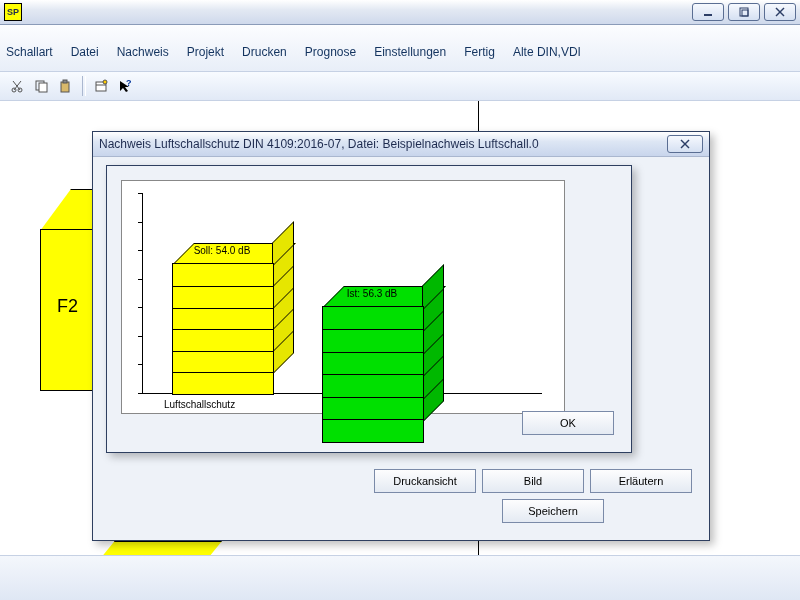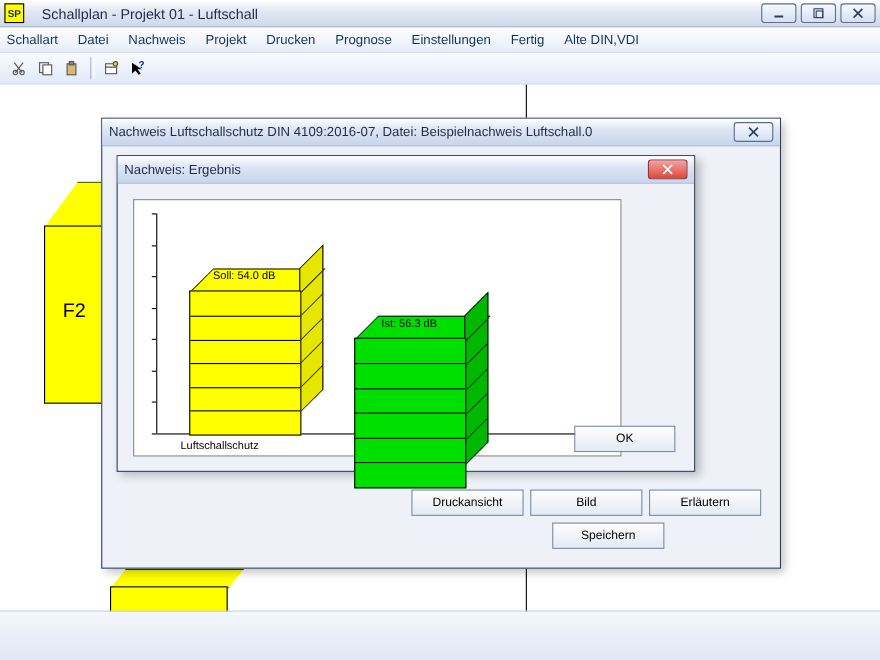--- a/index.html
+++ b/index.html
@@ -1,20 +1,20 @@
 <!DOCTYPE html>
 <html><head>
 <meta charset="utf-8">
 <style>
   html,body{margin:0;padding:0;width:800px;height:600px;font-family:Tahoma,Arial,sans-serif;font-size:11px;background:#fff;overflow:hidden}
   .titlebar{height:24px;background:linear-gradient(#fff,#e3e9f3 40%,#cfd9ec);border-bottom:1px solid #8a9bb8;display:flex;align-items:center;padding:0 4px;color:#1e2b4f;font-size:13px}
-  .sp-icon{width:16px;height:16px;background:#ffff00;border:1px solid #000;display:flex;align-items:center;justify-content:center;font-size:9px;font-weight:bold;margin-right:16px}
+  .sp-icon{width:16px;height:16px;background:#ffff00;border:1px solid #000;display:flex;align-items:center;justify-content:center;font-size:9px;font-weight:bold;margin-right:0}
   .titlebar .spacer{flex:1}
   .win-btn{width:30px;height:16px;border:1px solid #5a6e93;border-radius:3px;background:linear-gradient(#f6f9fe,#d5e0f2);margin-left:4px;display:flex;align-items:center;justify-content:center;color:#2c3e66}
-  .menubar{height:22px;background:linear-gradient(#fcfdff,#e8eef8);border-bottom:1px solid #c6d1e4;display:flex;align-items:center;padding:0 6px;color:#13335f;font-size:12px}
+  .menubar{height:22px;background:linear-gradient(#fcfdff,#e8eef8);border-bottom:1px solid #c6d1e4;display:flex;align-items:flex-end;padding:12px 6px;color:#13335f;font-size:12px}
   .menubar span{margin-right:18px}
   .toolbar{height:28px;background:linear-gradient(#f8fbff,#e1e9f6);border-bottom:1px solid #c6d1e4;display:flex;align-items:center;padding:0 6px}
   .tb-btn{width:20px;height:20px;border:1px solid transparent;margin-right:2px;display:flex;align-items:center;justify-content:center;color:#333}
   .tb-sep{width:2px;height:20px;border-left:1px solid #aab7cf;border-right:1px solid #fff;margin:0 4px}
   .workspace{position:relative;width:800px;height:480px;background:#fff}
   .vline{position:absolute;left:478px;top:0;bottom:0;width:1px;background:#000}
   .pinktxt{position:absolute;color:#e4007f;font-size:12px}
   .cube-bg{position:absolute;left:40px;top:88px;width:170px;height:200px}
   .cube-bg .top{position:absolute;left:0;top:0;width:170px;height:40px;background:#ffff00;clip-path:polygon(18% 0,100% 0,82% 100%,0 100%);border:1px solid #000}
   .cube-bg .front{position:absolute;left:0;top:40px;width:140px;height:160px;background:#ffff00;border:1px solid #000}
@@ -44,21 +44,20 @@
   .bar-label{position:absolute;font-size:10px;left:0;width:100%;text-align:center;top:-18px}
   .chart-caption{position:absolute;left:42px;top:218px;font-size:10px}
   .bottom-strip{position:absolute;left:0;bottom:0;width:800px;height:44px;background:linear-gradient(#f4f7fc,#dfe7f4);border-top:1px solid #c6d1e4}
   svg{display:block}
 </style>
 </head>
 <body>
 
 <div class="titlebar">
   <div class="sp-icon">SP</div>
-  <span>Schallplan  - Projekt 01 - Luftschall</span>
   <div class="spacer"></div>
   <div class="win-btn">
       <svg width="10" height="10">
         <line x1="1" y1="8" x2="9" y2="8" stroke="#2c3e66" stroke-width="2"></line>
       </svg>
     </div>
   <div class="win-btn">
       <svg width="10" height="10">
         <rect x="1" y="1" width="8" height="8" fill="none" stroke="#2c3e66"></rect>
         <rect x="3" y="3" width="6" height="6" fill="none" stroke="#2c3e66"></rect>
@@ -152,30 +151,20 @@
       <div class="btn">Bild</div>
       <div class="btn">Erläutern</div>
     </div>
     <div class="btn-row" style="bottom:14px">
       <div class="btn">Speichern</div>
       <div style="min-width:88px"></div>
     </div>
   </div>
 
   <div id="dlg2" class="dialog">
-    <div class="dlg-title">
-      <span>Nachweis: Ergebnis</span>
-      <div class="spacer"></div>
-      <div class="dlg-x red">
-          <svg width="10" height="10">
-            <line x1="1" y1="1" x2="9" y2="9" stroke="#fff" stroke-width="1.5"></line>
-            <line x1="9" y1="1" x2="1" y2="9" stroke="#fff" stroke-width="1.5"></line>
-          </svg>
-        </div>
-    </div>
     <div class="dlg-body">
       <div class="chart-frame">
         <div class="axis-v"></div>
         <div class="axis-h"></div>
         <div id="chart-bars">
             <div class="tick" style="top: 12px;"></div>
             <div class="tick" style="top: 40.5714px;"></div>
             <div class="tick" style="top: 69.1429px;"></div>
             <div class="tick" style="top: 97.7143px;"></div>
             <div class="tick" style="top: 126.286px;"></div>

